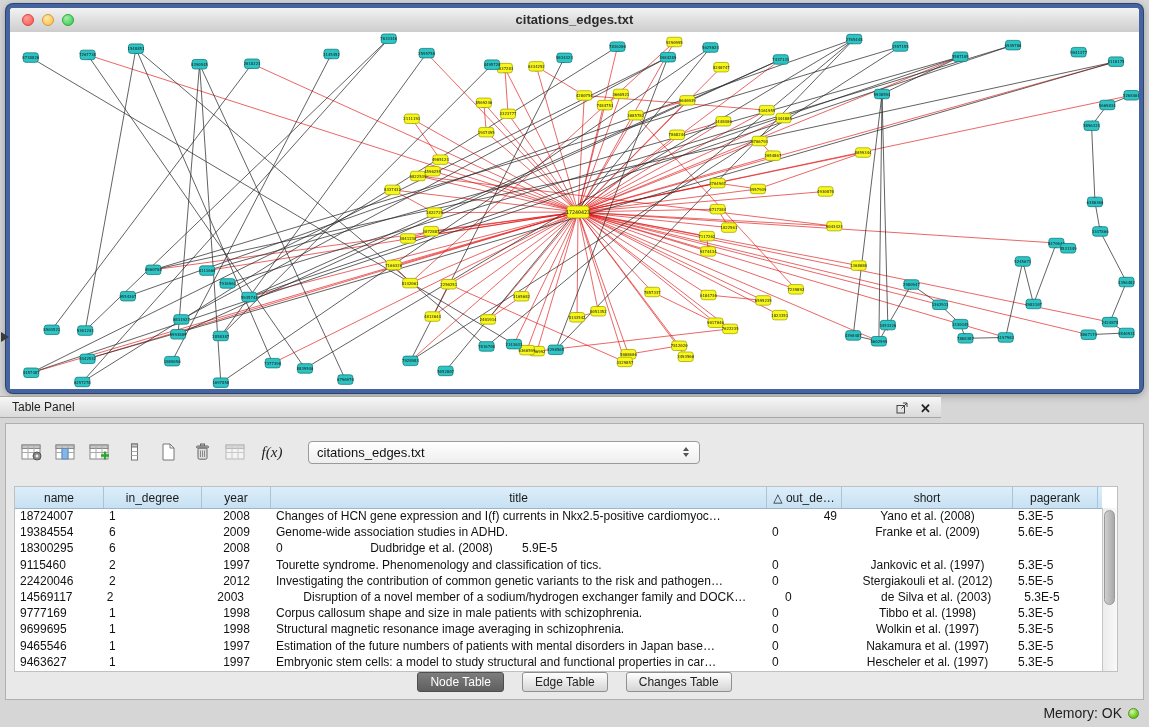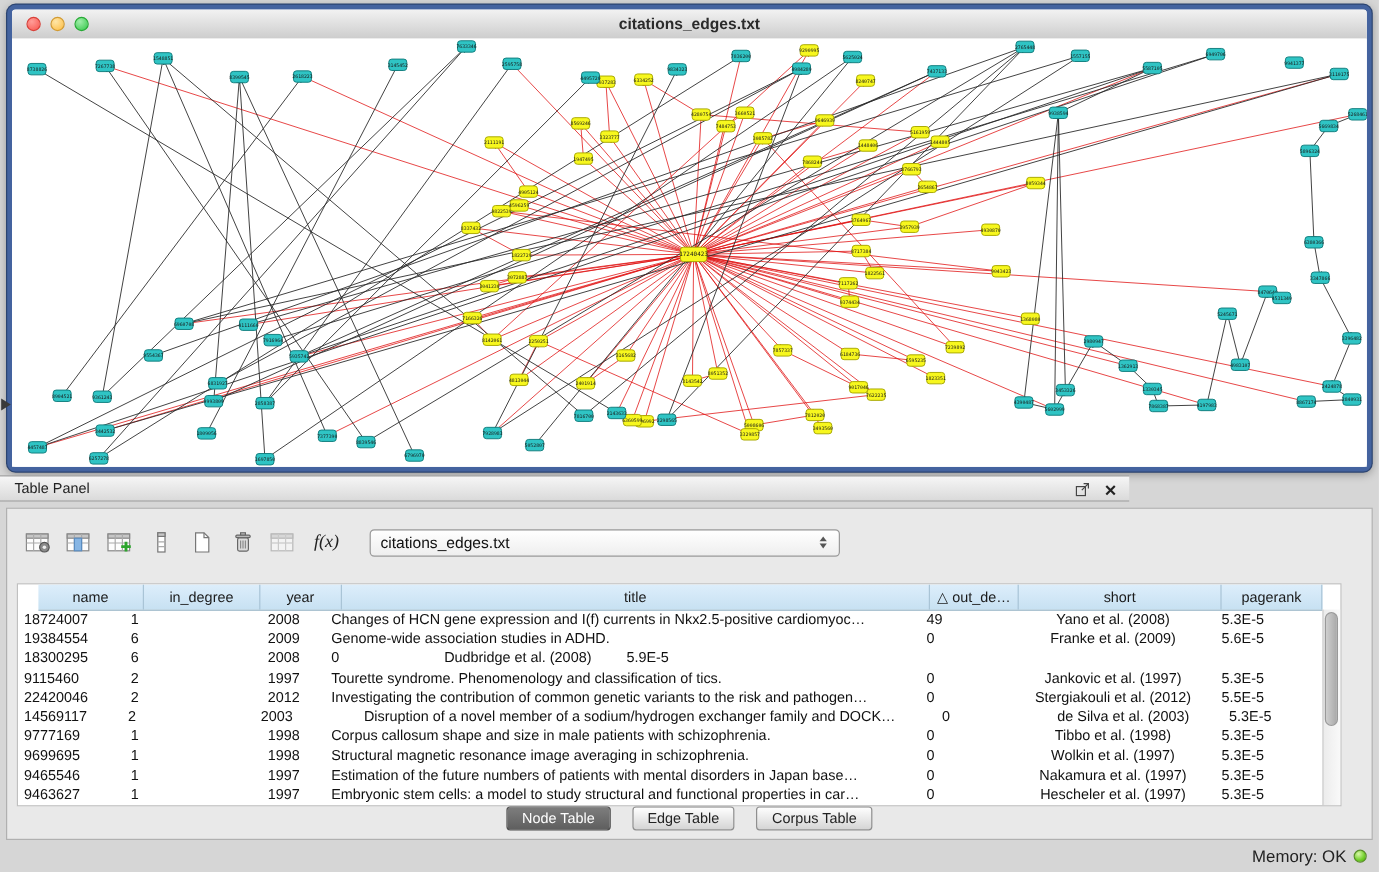--- a/index.html
+++ b/index.html
@@ -42,21 +42,21 @@
   .tb-btn svg{display:block;}
   .combo{margin-left:14px;width:392px;height:23px;box-sizing:border-box;border:1px solid #9a9a9a;border-radius:4px;
     background:linear-gradient(#ffffff,#eeeeee);display:flex;align-items:center;padding:0 8px;font-size:13px;color:#111;}
   .spin{margin-left:auto;display:flex;flex-direction:column;align-items:center;gap:2px;padding-right:2px;}
   .spin i{display:block;width:0;height:0;border-left:3.5px solid transparent;border-right:3.5px solid transparent;}
   .spin .up{border-bottom:4.5px solid #555;}
   .spin .down{border-top:4.5px solid #555;}
 
   .grid{position:absolute;left:8px;top:62px;width:1104px;bottom:27px;background:#fff;border:1px solid #c0c0c0;box-sizing:border-box;overflow:hidden;}
   .thead{position:absolute;left:0;top:0;right:15px;height:21px;display:flex;
-    background:linear-gradient(#ddeefb,#c7e1f2);border-bottom:1px solid #9ab6c8;margin-left:17px;}
+    background:linear-gradient(#ddeefb,#c7e1f2);border-bottom:1px solid #9ab6c8;}
   .th{box-sizing:border-box;border-right:1px solid #a9c4d6;display:flex;align-items:center;justify-content:center;
     font-size:12px;color:#1a1a1a;white-space:nowrap;overflow:hidden;}
   .tbody{position:absolute;left:0;top:21px;right:15px;bottom:0;overflow:hidden;}
   .tr{display:flex;height:16.2px;align-items:center;font-size:12px;color:#111;}
   .td{box-sizing:border-box;padding:0 5px;white-space:nowrap;overflow:hidden;}
   .td.a-l{text-align:left;} .td.a-c{text-align:center;}
   .vscroll{position:absolute;top:21px;right:0;bottom:0;width:15px;background:linear-gradient(90deg,#ececec,#f9f9f9);
     border-left:1px solid #c5c5c5;box-sizing:border-box;}
   .vthumb{position:absolute;left:1px;top:2px;width:11px;height:95px;border-radius:6px;
     background:linear-gradient(90deg,#cfcfcf,#a9a9a9);border:1px solid #999;box-sizing:border-box;}
@@ -862,21 +862,21 @@
           <div class="th" style="width: 75px;">△ out_de…</div>
           <div class="th" style="width: 171px;">short</div>
           <div class="th" style="width: 85px;">pagerank</div>
         </div>
       <div class="tbody" id="tbody">
           <div class="tr">
             <div class="td a-l" style="width: 89px;">18724007</div>
             <div class="td a-l" style="width: 98px;">1</div>
             <div class="td a-c" style="width: 69px;">2008</div>
             <div class="td a-l" style="width: 496px;">Changes of HCN gene expression and I(f) currents in Nkx2.5-positive cardiomyoc…</div>
-            <div class="td a-l" style="width: 75px;">49</div>
+            <div class="td a-l" style="width: 75px; text-align: right;">49</div>
             <div class="td a-c" style="width: 171px;">Yano et al. (2008)</div>
             <div class="td a-l" style="width: 85px;">5.3E-5</div>
           </div>
           <div class="tr">
             <div class="td a-l" style="width: 89px;">19384554</div>
             <div class="td a-l" style="width: 98px;">6</div>
             <div class="td a-c" style="width: 69px;">2009</div>
             <div class="td a-l" style="width: 496px;">Genome-wide association studies in ADHD.</div>
             <div class="td a-l" style="width: 75px;">0</div>
             <div class="td a-c" style="width: 171px;">Franke et al. (2009)</div>
@@ -955,21 +955,21 @@
           </div>
         </div>
       <div class="vscroll">
         <div class="vthumb"></div>
       </div>
     </div>
 
     <div class="tabs" id="tabs">
         <button class="tab active">Node Table</button>
         <button class="tab">Edge Table</button>
-        <button class="tab">Corpus Table</button>
+        <button class="tab">Changes Table</button>
       </div>
   </div>
 
   <div class="statusbar">
     <span>Memory: OK</span>
     <span class="memdot"></span>
   </div>
 
 </div>
 

